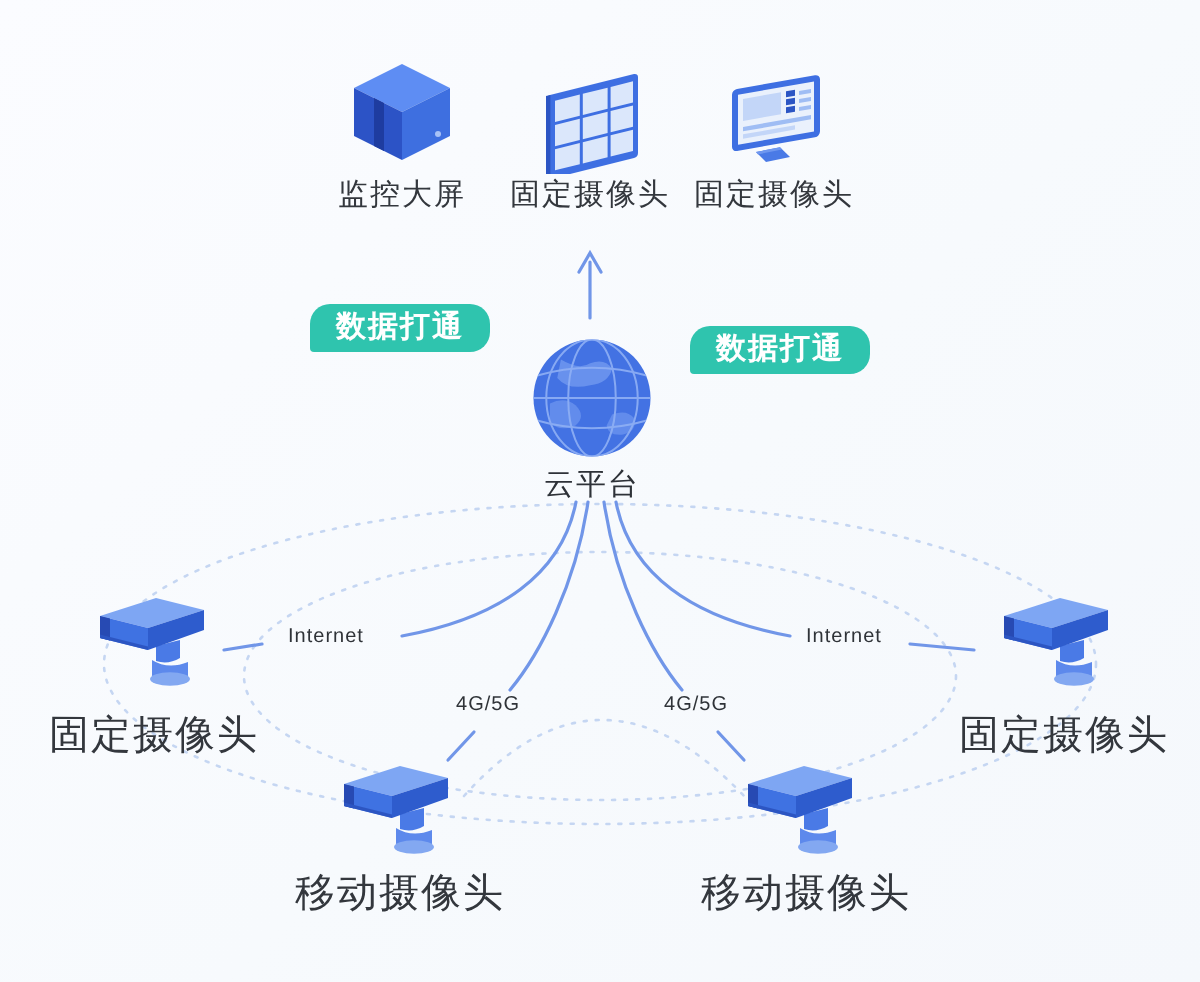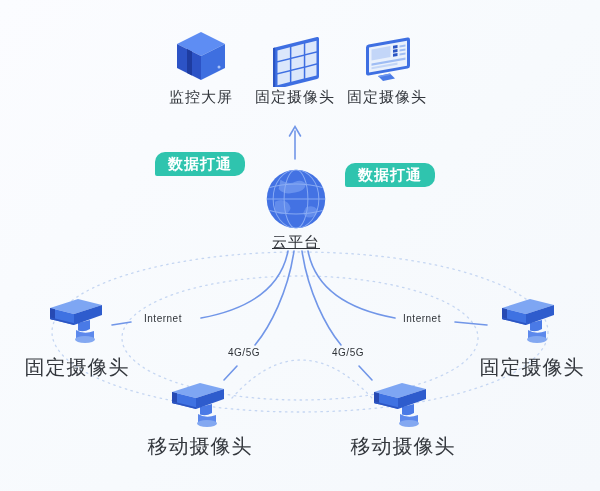--- a/index.html
+++ b/index.html
@@ -118,21 +118,21 @@
         <g fill="none" stroke="#8fb0f4" stroke-width="1.1" opacity="0.9">
           <ellipse cx="35" cy="35" rx="13" ry="32"></ellipse>
           <ellipse cx="35" cy="35" rx="25" ry="32"></ellipse>
           <path d="M4,23 Q35,14 66,23"></path>
           <path d="M3,35 L67,35"></path>
           <path d="M4,47 Q35,56 66,47"></path>
         </g>
       </g>
     </svg>
   </div>
-  <div class="lbl lbl-cloud" style="left:251px;top:233px;text-decoration:underline;">云平台</div>
+  <div class="lbl lbl-cloud" style="left:251px;top:233px;">云平台</div>
 
   <div class="lbl lbl-net" style="left:108px;top:313px;">Internet</div>
   <div class="lbl lbl-net" style="left:367px;top:313px;">Internet</div>
   <div class="lbl lbl-net" style="left:189px;top:347px;">4G/5G</div>
   <div class="lbl lbl-net" style="left:293px;top:347px;">4G/5G</div>
 
   <div class="abs" style="left:44px;top:294px;">
     <svg width="68" height="58" viewBox="0 0 68 58">
       <path d="M32,36 Q40,41 50,37 L50,44 Q41,49 32,45 Z" fill="#5d89ec"></path>
       <ellipse cx="41" cy="45.5" rx="10" ry="3.4" fill="#83a8f1"></ellipse>

